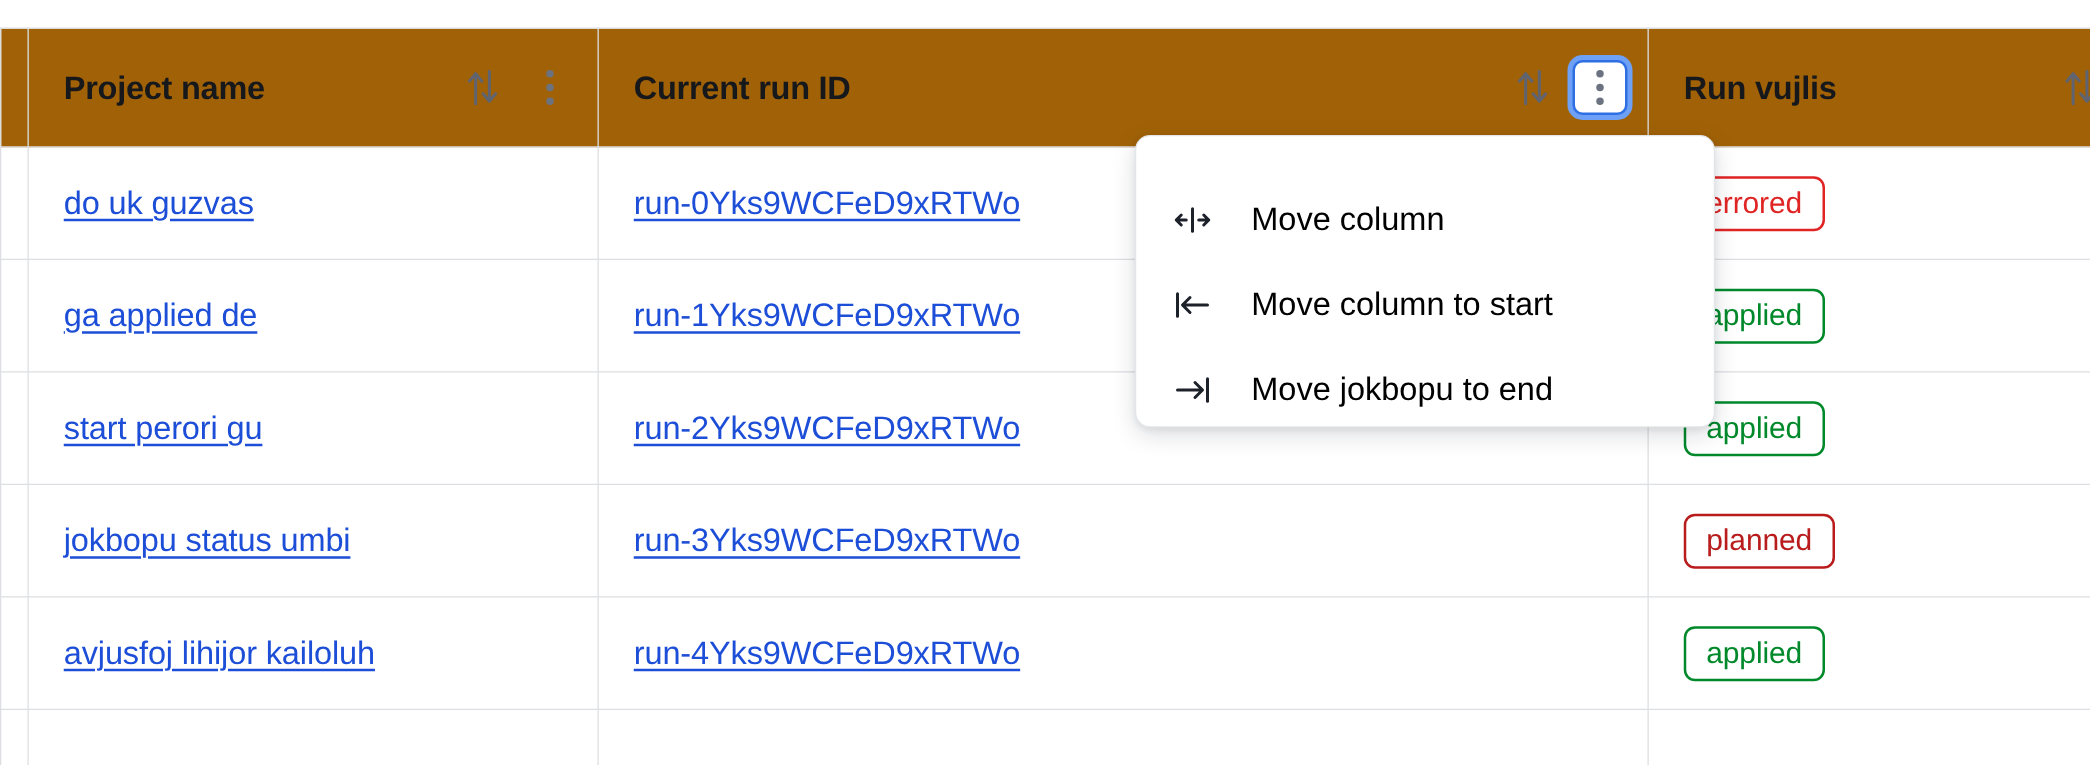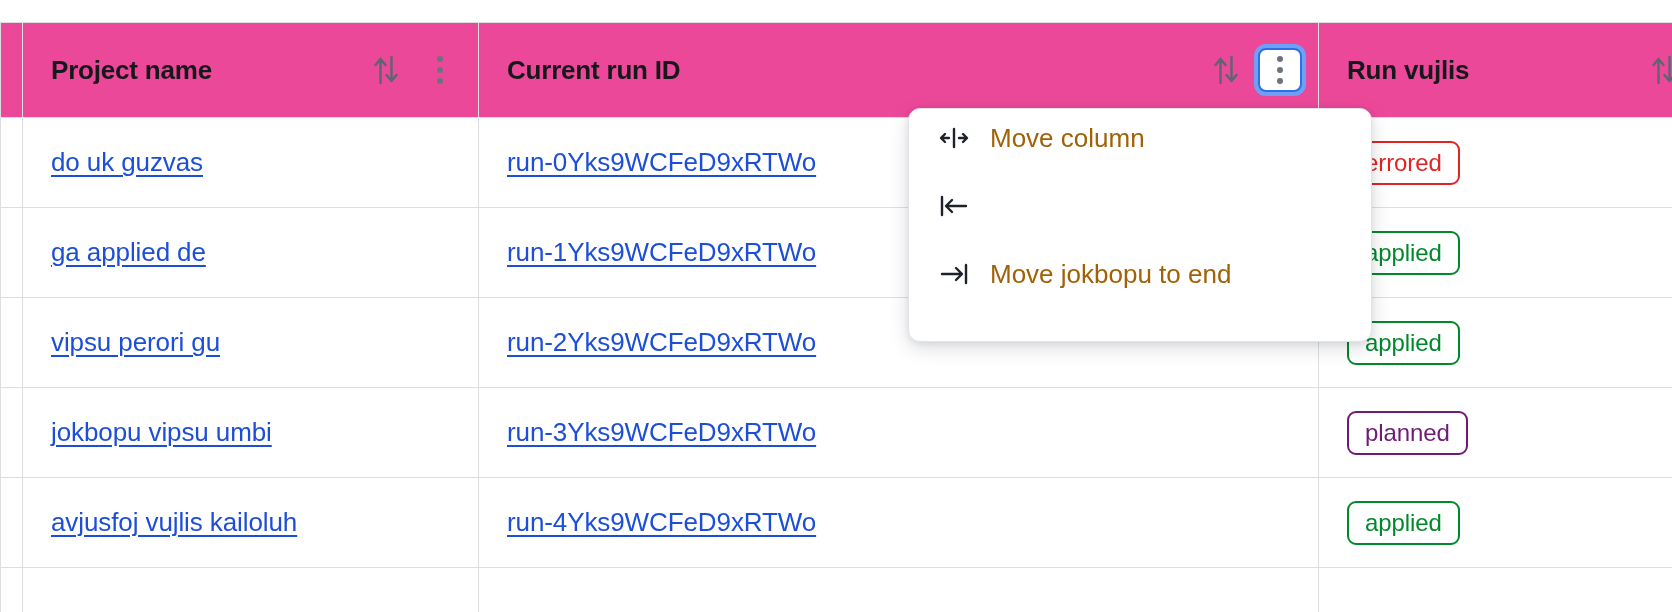--- a/index.html
+++ b/index.html
@@ -43,21 +43,21 @@
     vertical-align: middle;
   }
 
   
   col.c-select { width: 22px; }
   col.c-project { width: 456px; }
   col.c-runid   { width: 840px; }
   col.c-status  { width: 382px; }
 
   thead th {
-    background: #ec4899;
+    background: #a16207;
     height: 94px;
     box-sizing: border-box;
     border-bottom: 1px solid #d4d6d9;
   }
 
   .th-inner {
     display: flex;
     align-items: center;
     height: 94px;
     padding: 0 16px 0 28px;
@@ -170,28 +170,28 @@
     background: #ffffff;
     border: 1px solid #e3e5e8;
     border-radius: 12px;
     box-shadow: 0 6px 20px rgba(16,24,40,0.14), 0 2px 6px rgba(16,24,40,0.08);
     padding: 14px 0 14px 0;
     box-sizing: border-box;
     z-index: 30;
   }
   .menu-item {
     display: flex;
-    align-items: flex-start;
-    gap: 21px;
+    align-items: flex-end;
+    gap: 32px;
     height: 68px;
     padding: 0 20px 0 30px;
     box-sizing: border-box;
     cursor: pointer;
     font-size: 26px;
-    color: #a16207;
+    color: #000000;
     white-space: nowrap;
   }
   .menu-icon {
     width: 30px;
     height: 30px;
     flex: 0 0 30px;
     display: flex;
     align-items: center;
     justify-content: center;
     color: #1d2129;
@@ -313,61 +313,61 @@
                 <span class="badge" style="color: rgb(0, 137, 43);">applied</span>
               </div>
             </td>
           </tr>
           <tr>
             <td>
               <div class="cell narrow"></div>
             </td>
             <td>
               <div class="cell">
-                <a class="cell-link" href="#">vipsu perori gu</a>
+                <a class="cell-link" href="#">start perori gu</a>
               </div>
             </td>
             <td>
               <div class="cell">
                 <a class="cell-link" href="#">run-2Yks9WCFeD9xRTWo</a>
               </div>
             </td>
             <td>
               <div class="cell">
                 <span class="badge" style="color: rgb(0, 137, 43);">applied</span>
               </div>
             </td>
           </tr>
           <tr>
             <td>
               <div class="cell narrow"></div>
             </td>
             <td>
               <div class="cell">
-                <a class="cell-link" href="#">jokbopu vipsu umbi</a>
+                <a class="cell-link" href="#">jokbopu status umbi</a>
               </div>
             </td>
             <td>
               <div class="cell">
                 <a class="cell-link" href="#">run-3Yks9WCFeD9xRTWo</a>
               </div>
             </td>
             <td>
               <div class="cell">
-                <span class="badge" style="color: #701a75;">planned</span>
+                <span class="badge" style="color: #b91c1c;">planned</span>
               </div>
             </td>
           </tr>
           <tr>
             <td>
               <div class="cell narrow"></div>
             </td>
             <td>
               <div class="cell">
-                <a class="cell-link" href="#">avjusfoj vujlis kailoluh</a>
+                <a class="cell-link" href="#">avjusfoj lihijor kailoluh</a>
               </div>
             </td>
             <td>
               <div class="cell">
                 <a class="cell-link" href="#">run-4Yks9WCFeD9xRTWo</a>
               </div>
             </td>
             <td>
               <div class="cell">
                 <span class="badge" style="color: rgb(0, 137, 43);">applied</span>
@@ -403,20 +403,21 @@
         </span>
         <span>Move column</span>
       </div>
       <div class="menu-item">
         <span class="menu-icon">
           <svg width="30" height="24" viewBox="0 0 30 24" fill="none" aria-hidden="true">
             <path d="M3 3 V21" stroke="#1d2129" stroke-width="2.4" stroke-linecap="round"></path>
             <path d="M27 12 H8 M13 6 L7 12 L13 18" stroke="#1d2129" stroke-width="2.4" stroke-linecap="round" stroke-linejoin="round"></path>
           </svg>
         </span>
+        <span>Move column to start</span>
       </div>
       <div class="menu-item">
         <span class="menu-icon">
           <svg width="30" height="24" viewBox="0 0 30 24" fill="none" aria-hidden="true">
             <path d="M27 3 V21" stroke="#1d2129" stroke-width="2.4" stroke-linecap="round"></path>
             <path d="M3 12 H22 M17 6 L23 12 L17 18" stroke="#1d2129" stroke-width="2.4" stroke-linecap="round" stroke-linejoin="round"></path>
           </svg>
         </span>
         <span>Move jokbopu to end</span>
       </div>

